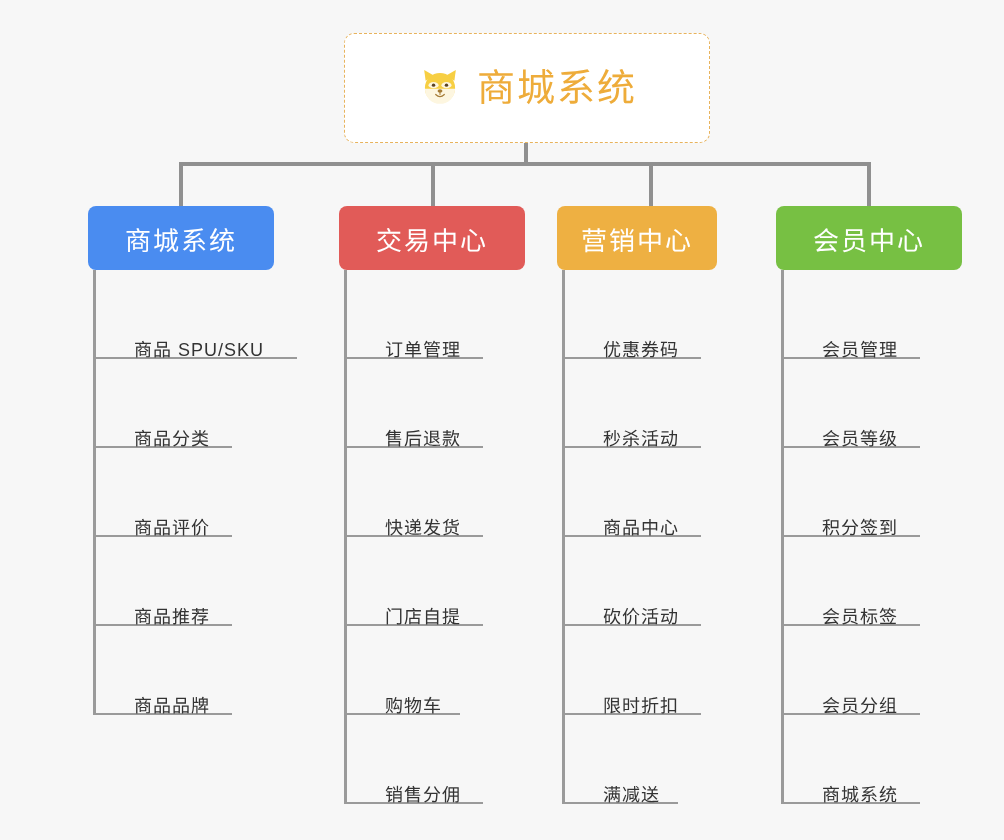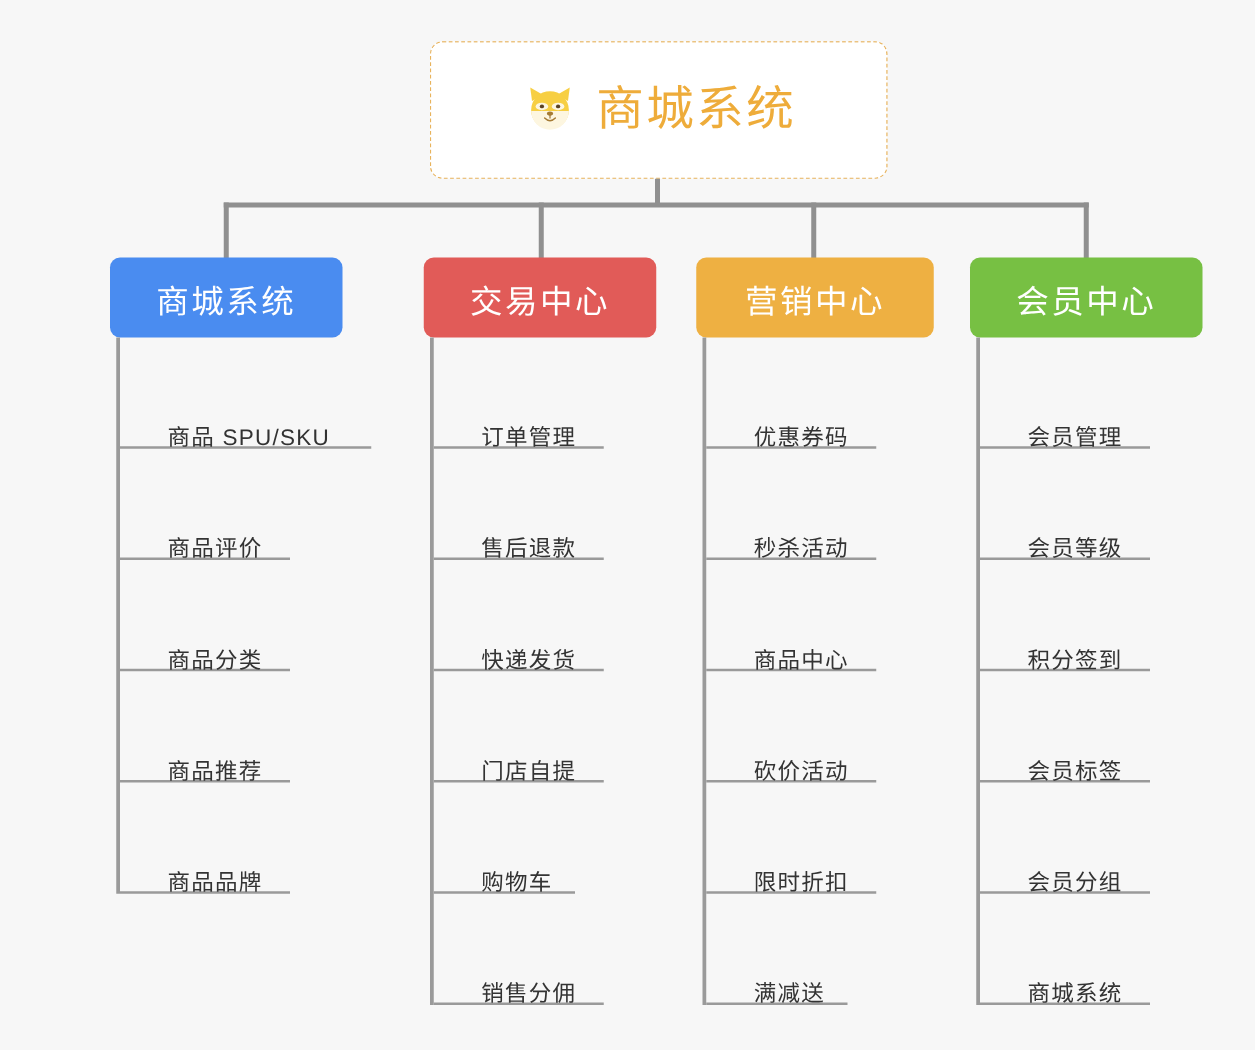--- a/index.html
+++ b/index.html
@@ -98,21 +98,21 @@
     align-items: center;
     justify-content: center;
     color: #ffffff;
     font-size: 26px;
     letter-spacing: 2px;
     white-space: nowrap;
     box-sizing: border-box;
   }
   .cat-box.w0 { width: 186px; }
   .cat-box.w1 { width: 186px; }
-  .cat-box.w2 { width: 190px; }
+  .cat-box.w2 { width: 160px; }
   .cat-box.w3 { width: 186px; }
 
   
   .leaf-list {
     position: relative;
     margin-top: 0;
     padding-left: 0;
     border-left: 3px solid #9a9a9a;
     margin-left: 5px;
   }
@@ -178,25 +178,25 @@
 
   <div class="column c0">
     <div class="cat-box w0" style="background-color: rgb(74, 140, 240);">商城系统</div>
     <div class="leaf-list">
       <div class="leaf">
         <span class="leaf-underline" style="width: 201px;"></span>
         <span class="leaf-label">商品 SPU/SKU</span>
       </div>
       <div class="leaf">
         <span class="leaf-underline" style="width: 136px;"></span>
+        <span class="leaf-label">商品分类</span>
+      </div>
+      <div class="leaf">
+        <span class="leaf-underline" style="width: 136px;"></span>
         <span class="leaf-label">商品评价</span>
-      </div>
-      <div class="leaf">
-        <span class="leaf-underline" style="width: 136px;"></span>
-        <span class="leaf-label">商品分类</span>
       </div>
       <div class="leaf">
         <span class="leaf-underline" style="width: 136px;"></span>
         <span class="leaf-label">商品推荐</span>
       </div>
       <div class="leaf">
         <span class="leaf-underline" style="width: 136px;"></span>
         <span class="leaf-label">商品品牌</span>
       </div>
     </div>

